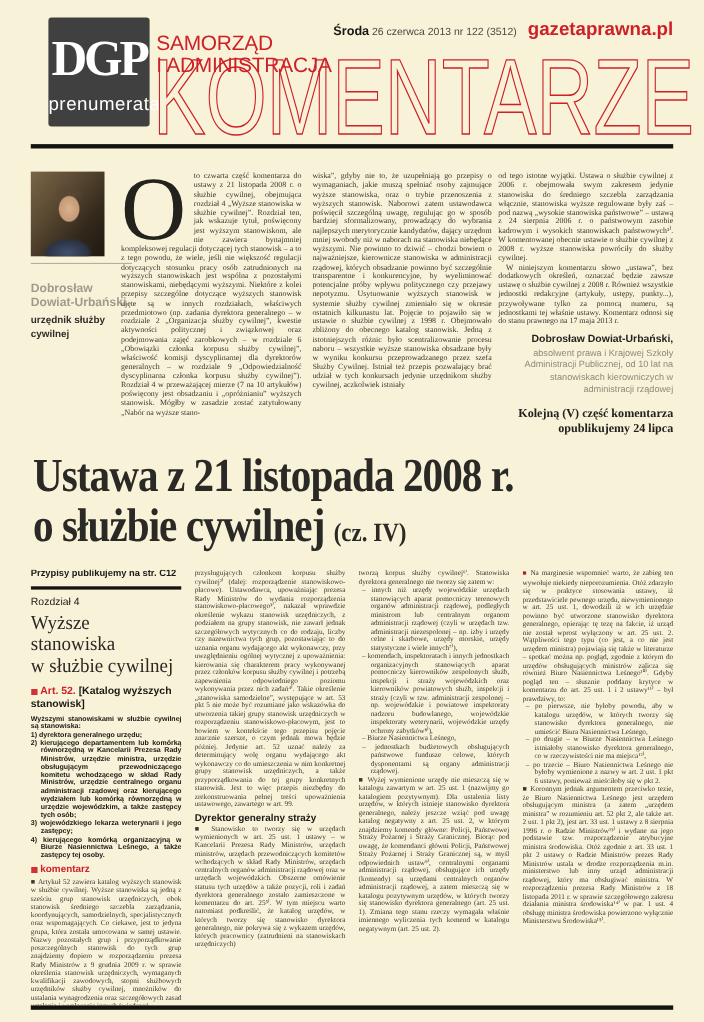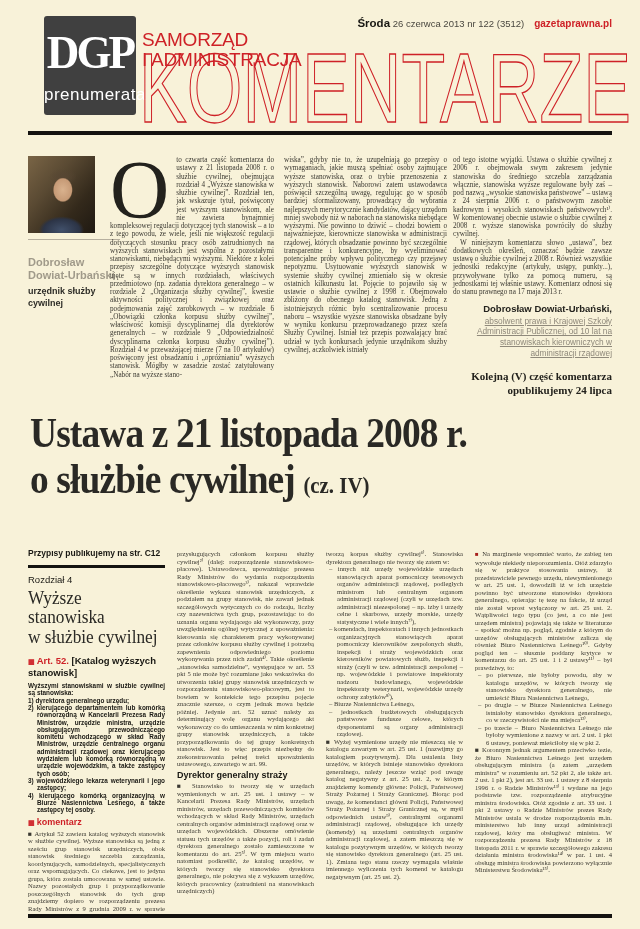--- a/index.html
+++ b/index.html
@@ -13,21 +13,21 @@
   .logo-box{position:absolute;left:44px;top:16px;width:92px;height:99px;background:#404040;
             border-radius:3px;color:#fff;text-align:center;}
   .logo-title{font-family:"Liberation Serif",serif;font-weight:bold;font-size:46px;line-height:1;
               letter-spacing:-3px;margin-top:14px;transform:scaleX(.98);transform-origin:center;}
   .logo-sub{font-family:Liberation Sans, sans-serif;font-size:17px;letter-spacing:.5px;margin-top:9px;}
   .section-title{position:absolute;left:142px;top:13px;color:#ce2127;font-size:19px;line-height:1.04;
                  letter-spacing:-.2px;white-space:pre-line;margin-top:17px;}
   .masthead{position:absolute;left:139px;top:46px;}
   .dateline{position:absolute;right:28px;top:17px;font-size:9.5px;color:#4a4840;white-space:nowrap;}
   .date-day{font-weight:bold;font-size:11.5px;color:#191813;}
-  .site{font-weight:bold;font-size:10px;color:#ce2127;margin-left:10px;}
+  .site{font-weight:bold;font-size:17px;color:#ce2127;margin-left:10px;}
   .header-rule{position:absolute;left:28px;right:28px;top:131px;height:3.5px;background:#141310;}
 
   
   .photo{position:absolute;left:28px;top:156px;width:67px;height:77px;
          background:
            radial-gradient(ellipse 16px 20px at 52% 44%, #d9b28e 0%, #c69a76 55%, rgba(0,0,0,0) 62%),
            radial-gradient(ellipse 20px 12px at 52% 27%, #574633 0%, rgba(0,0,0,0) 70%),
            radial-gradient(ellipse 30px 18px at 50% 96%, #41506a 0%, #2c3446 60%, rgba(0,0,0,0) 75%),
            linear-gradient(130deg,#7a6546 0%,#5a4a33 35%,#33291b 70%,#1f1912 100%);}
   .caption{position:absolute;left:28px;top:239px;width:92px;border-top:1px solid #b6af9e;padding-top:16px;}
@@ -37,34 +37,34 @@
                 color:#2e2d28;margin-top:4px;width:70px;}
   .icol{position:absolute;top:156px;font-size:7.2px;line-height:8.25px;}
   #icol1{left:110px;width:164px;}
   #icol2{left:284px;width:163px;}
   #icol3{left:453px;width:159px;}
   .dropcap{float:left;font-size:82px;line-height:64px;padding:2px 7px 0 0;color:#23221d;
            font-family:"Liberation Serif",serif;}
   .ipara + .ipara{text-indent:7px;}
   .byline{margin-top:9px;text-align:right;}
   .byline-name{font-family:"Liberation Sans",sans-serif;font-weight:bold;font-size:9.5px;color:#23221d;}
-  .byline-desc{font-family:"Liberation Sans",sans-serif;font-size:8.3px;line-height:1.3;color:#8f897b;margin-top:2px;text-decoration:underline;}
+  .byline-desc{font-family:"Liberation Sans",sans-serif;font-size:8.3px;line-height:1.3;color:#8f897b;margin-top:2px;}
   .promo{margin-top:10px;text-align:right;font-weight:bold;font-size:11px;line-height:1.3;color:#23221d;}
 
   
   .headline{position:absolute;left:30px;top:410px;}
   .hl-line{font-weight:bold;font-size:43px;line-height:46px;letter-spacing:-1px;color:#2a2925;
            transform:scaleX(.87);transform-origin:left top;white-space:nowrap;}
   .hl-part{font-size:24px;letter-spacing:0;}
   .hl-sub{font-size:16.5px;color:#55534b;margin-top:5px;letter-spacing:.2px;}
 
   
   .bottom{position:absolute;left:28px;top:518px;width:584px;height:396px;overflow:hidden;
           display:grid;grid-template-columns:repeat(4,1fr);column-gap:12px;}
-  .bcol{font-size:6.6px;line-height:7.5px;overflow:hidden;margin-top:32px;}
+  .bcol{font-size:6.6px;line-height:7.5px;overflow:hidden;}
   .note{font-family:"Liberation Sans",sans-serif;font-weight:bold;font-size:8.5px;color:#191813;}
   .ruleA{height:3px;background:#141310;margin:7px 0 8px;}
   .chapter{font-family:"Liberation Sans",sans-serif;font-weight:normal;font-size:9.5px;color:#191813;}
   .h2{font-size:18px;line-height:1.08;color:#2a2925;margin:6px 0 8px;white-space:pre-line;
       transform:scaleX(.96);transform-origin:left top;}
   .art-head{font-family:"Liberation Sans",sans-serif;font-weight:bold;font-size:9.5px;line-height:1.2;
             color:#191813;margin:1px 0 4px;}
   .redmark{color:#ce2127;font-size:7px;margin-right:2px;}
   .red{color:#ce2127;}
   .statute{font-family:"Liberation Sans",sans-serif;font-weight:bold;font-size:6.4px;line-height:7.3px;

